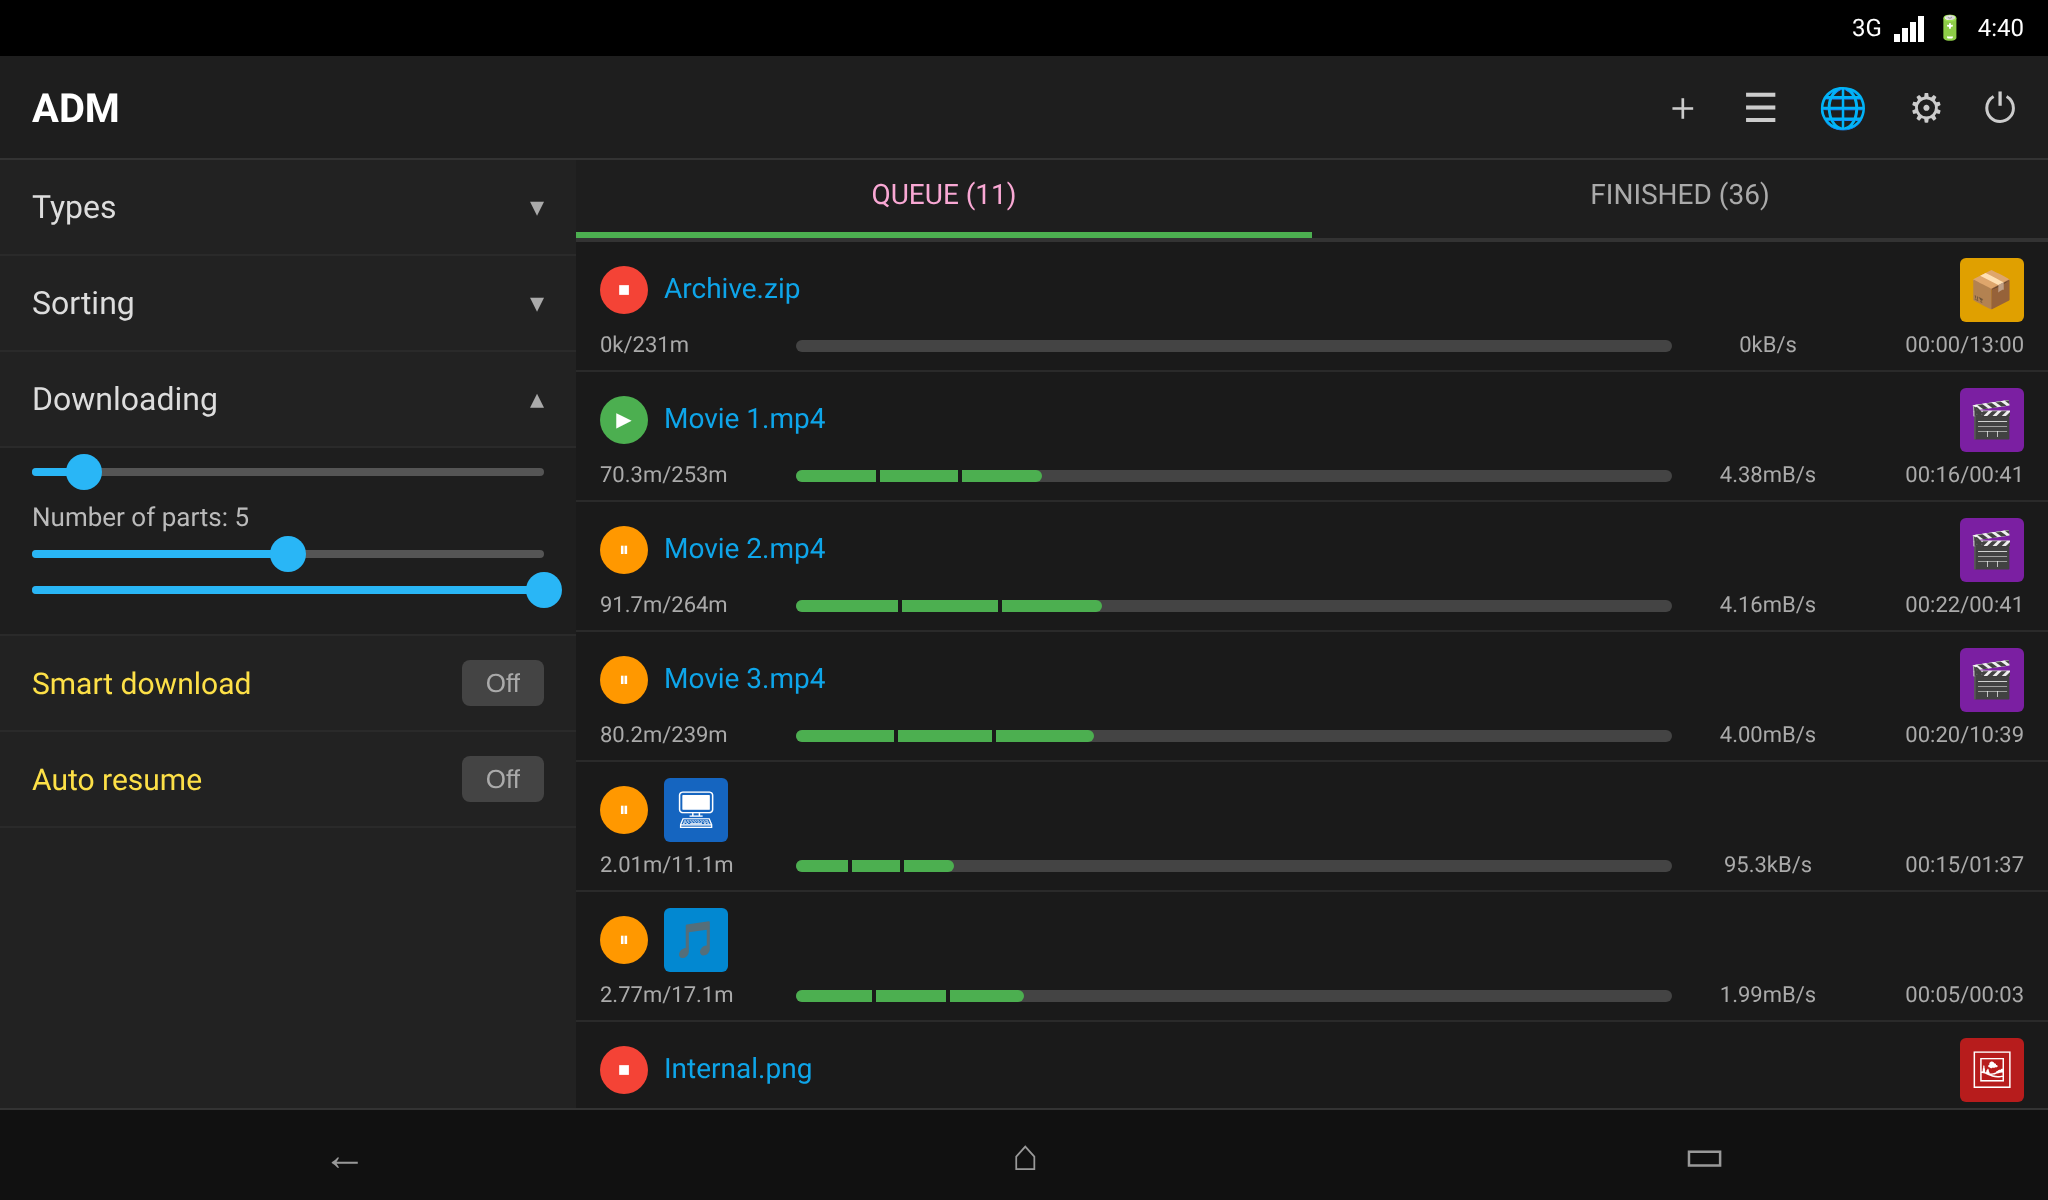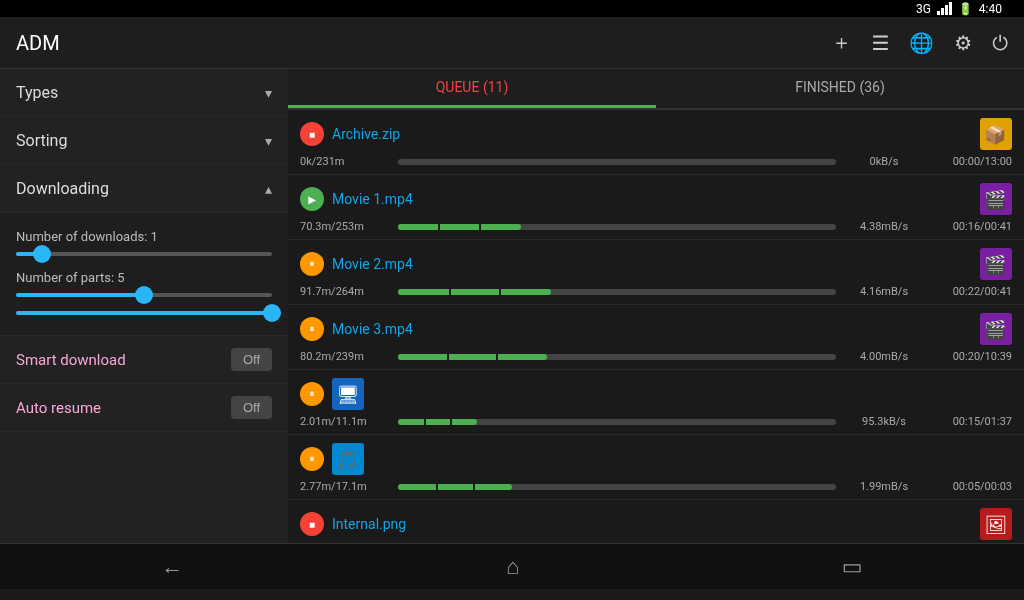--- a/index.html
+++ b/index.html
@@ -8,42 +8,42 @@
       height: 600px;
       background: #1a1a1a;
       font-family: 'Roboto', Arial, sans-serif;
       overflow: hidden;
       color: #fff;
     }
 
     
     .status-bar {
       background: #000;
-      height: 17px;
+      height: 28px;
       display: flex;
       align-items: center;
       justify-content: flex-end;
-      padding: 0 22px;
+      padding: 0 12px;
       font-size: 12px;
       color: #fff;
       gap: 6px;
     }
 
     
     .toolbar {
       background: #1e1e1e;
       height: 52px;
       display: flex;
       align-items: center;
       padding: 0 16px;
       border-bottom: 1px solid #333;
     }
     .toolbar-title {
       font-size: 20px;
-      font-weight: normal;
+      font-weight: bold;
       color: #fff;
       flex: 1;
     }
     .toolbar-icons {
       display: flex;
       gap: 20px;
       align-items: center;
     }
     .toolbar-icon {
       color: #ccc;
@@ -115,21 +115,21 @@
 
     .toggle-row {
       display: flex;
       align-items: center;
       justify-content: space-between;
       padding: 12px 16px;
       border-bottom: 1px solid #2a2a2a;
     }
     .toggle-label {
       font-size: 15px;
-      color: #f9a8d4;
+      color: #fde047;
     }
     .toggle-btn {
       background: #444;
       color: #aaa;
       border: none;
       border-radius: 4px;
       padding: 4px 12px;
       font-size: 13px;
       cursor: pointer;
     }
@@ -152,21 +152,21 @@
     .tab {
       flex: 1;
       text-align: center;
       padding: 10px;
       font-size: 14px;
       color: #aaa;
       cursor: pointer;
       border-bottom: 3px solid transparent;
     }
     .tab.active {
-      color: #ef4444;
+      color: #f9a8d4;
       border-bottom: 3px solid #4caf50;
     }
 
     
     .download-list {
       flex: 1;
       overflow-y: auto;
     }
 
     .download-item {
@@ -291,21 +291,20 @@
       <span class="chevron-icon">▾</span>
     </div>
 
     <div class="sidebar-section-header">
       <span class="sidebar-section-title">Downloading</span>
       <span class="chevron-icon">▴</span>
     </div>
 
     <div class="sidebar-content">
 
-      <div class="sidebar-label">Number of downloads: 1</div>
       <div class="slider-track">
         <div class="slider-fill" style="width: 10%"></div>
         <div class="slider-thumb" style="left: calc(10% - 9px)"></div>
       </div>
 
       <div class="sidebar-label">Number of parts: 5</div>
       <div class="slider-track">
         <div class="slider-fill" style="width: 50%"></div>
         <div class="slider-thumb" style="left: calc(50% - 9px)"></div>
       </div>

